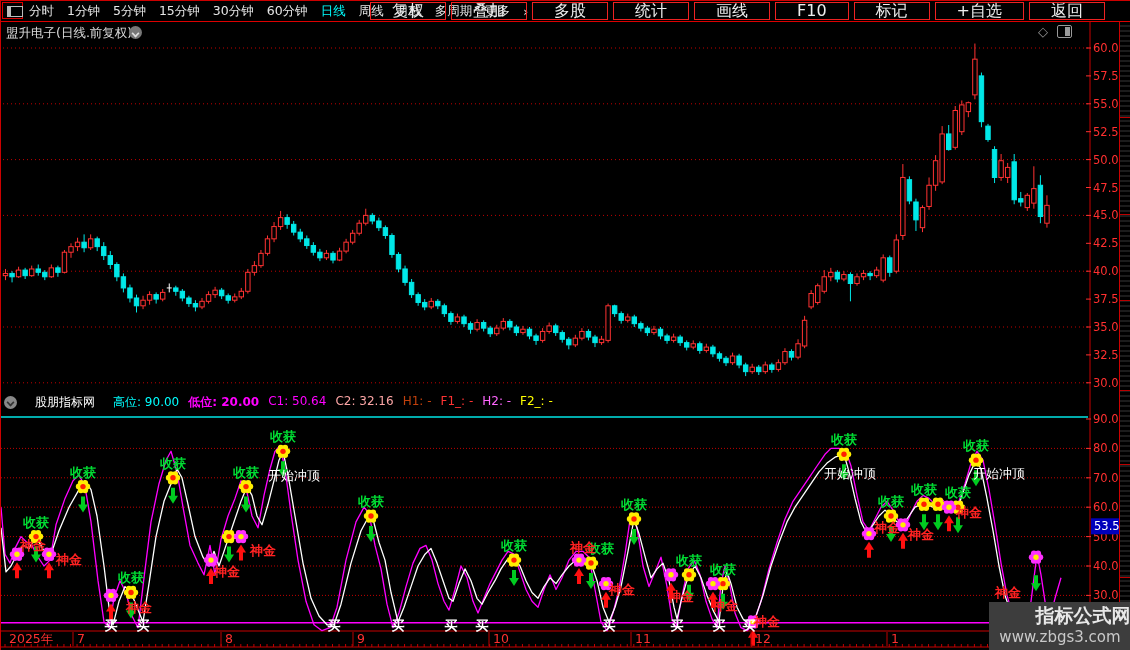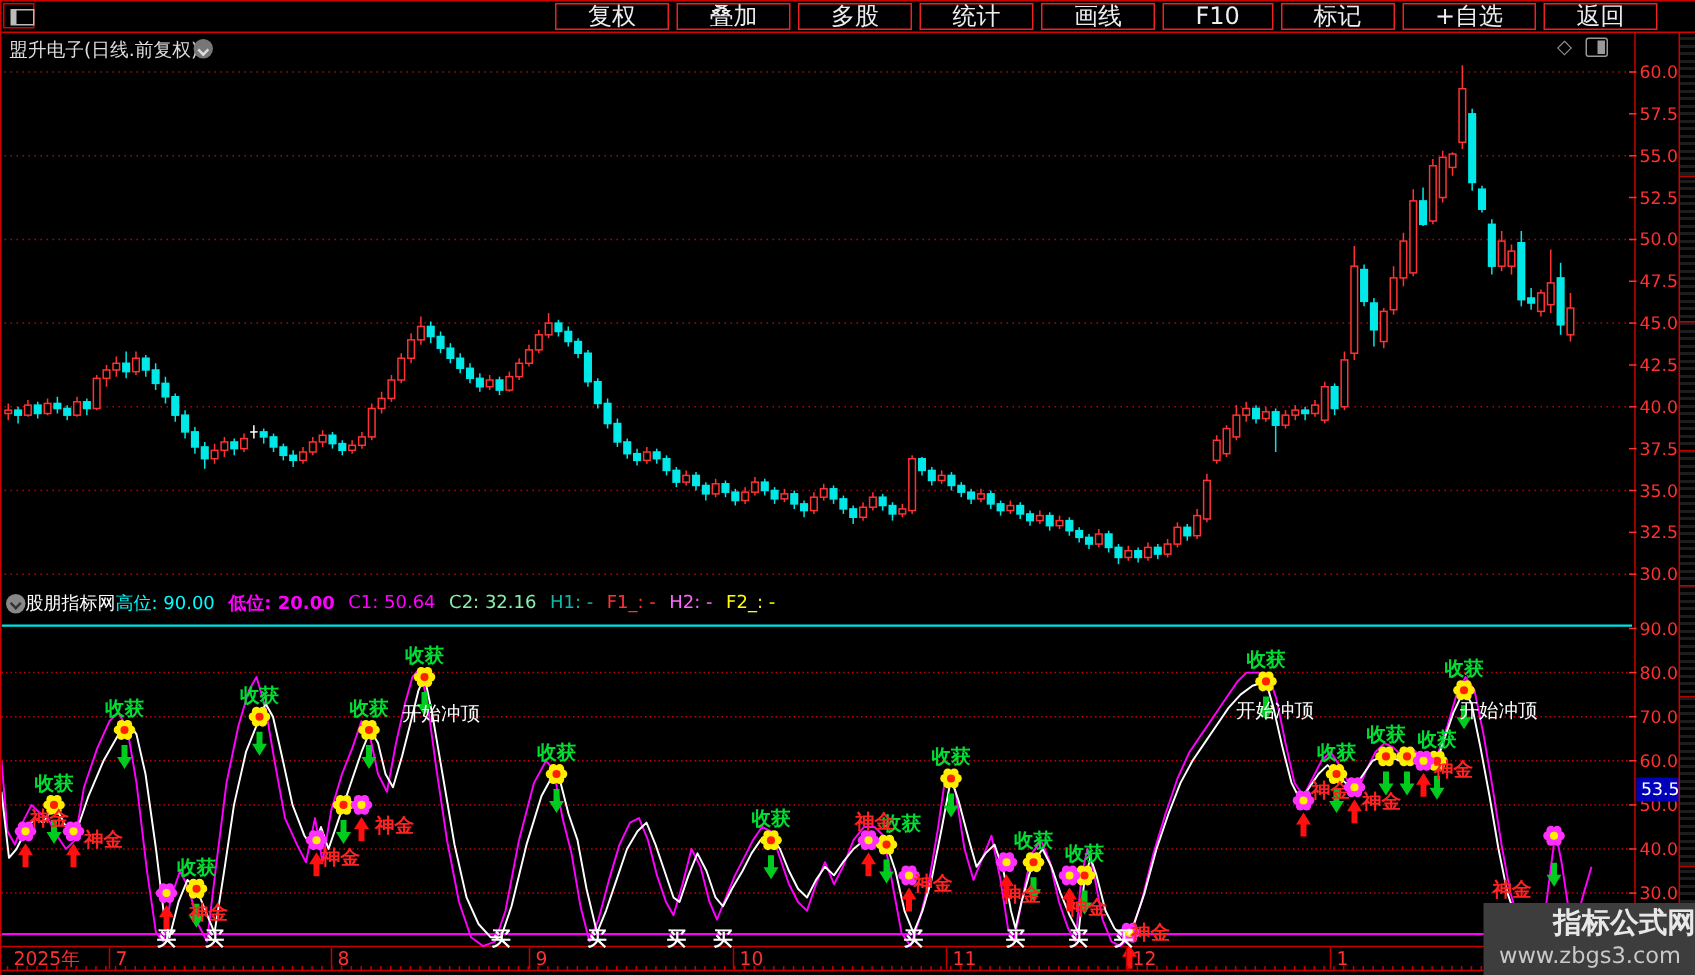--- a/index.html
+++ b/index.html
@@ -17,21 +17,21 @@
   .right-buttons .rb{border:1px solid #e22;color:#eee;font-size:16px;line-height:16px;padding:0 21px;white-space:nowrap;}
   
   .titlebar{position:absolute;left:0;top:21px;width:1118px;height:19px;}
   .stock-title{position:absolute;left:5px;top:3px;color:#ddd;font-size:12.5px;}
   .circ-icon{position:absolute;left:128px;top:4px;width:13px;height:13px;border-radius:50%;background:#777;}
   .circ-icon:after{content:"";position:absolute;left:3px;top:4px;width:5px;height:5px;border-right:2px solid #ddd;border-bottom:2px solid #ddd;transform:rotate(45deg) scale(.8);}
   .diamond-icon{position:absolute;left:1037px;top:2px;color:#999;font-size:13px;}
   .panel-icon{position:absolute;left:1056px;top:3px;width:15px;height:13px;border:1px solid #999;border-radius:2px;box-sizing:border-box;}
   .panel-icon:after{content:"";position:absolute;right:1px;top:1px;width:5px;height:9px;background:#999;}
   
-  .ind-header{position:absolute;left:0;top:393px;width:1085px;height:17px;display:flex;align-items:center;gap:0;font-size:12px;white-space:nowrap;text-align:right;}
+  .ind-header{position:absolute;left:0;top:393px;width:1085px;height:17px;display:flex;align-items:center;gap:18px;font-size:12px;white-space:nowrap;text-align:right;}
   .ind-icon{width:13px;height:13px;border-radius:50%;background:#888;position:relative;margin-left:3px;flex:0 0 auto;}
   .ind-icon:after{content:"";position:absolute;left:3px;top:3px;width:5px;height:5px;border-right:2px solid #333;border-bottom:2px solid #333;transform:rotate(45deg) scale(.8);}
   .ind-name{color:#fff;}
   
   .sidebar{position:absolute;right:0;top:21px;width:11px;height:629px;border-left:1px solid #c00;box-sizing:border-box;
     background:repeating-linear-gradient(180deg,#000 0 3px,#1c1c1c 3px 5px);}
   .sidebar .sep{position:absolute;left:0;width:11px;height:1px;background:#b00;}
   
   .watermark{position:absolute;left:988px;top:601px;width:142px;height:49px;background:#3d3d3d;
      text-align:center;z-index:5;}
@@ -39,20 +39,34 @@
   .wm2{color:#c9c9c9;font-size:15px;line-height:18px;}
   svg{position:absolute;left:0;top:0;}
 </style>
 </head>
 <body>
 
 <div class="app">
 
   <div class="menubar">
     <div class="winicon"></div>
+    <div class="menu-items" id="menu-items">
+        <span class="mi">分时</span>
+        <span class="mi">1分钟</span>
+        <span class="mi">5分钟</span>
+        <span class="mi">15分钟</span>
+        <span class="mi">30分钟</span>
+        <span class="mi">60分钟</span>
+        <span class="mi active">日线</span>
+        <span class="mi">周线</span>
+        <span class="mi">月线</span>
+        <span class="mi">多周期</span>
+        <span class="mi">更多</span>
+        <span class="mi">›</span>
+      </div>
     <div class="right-buttons" id="right-buttons">
         <span class="rb">复权</span>
         <span class="rb">叠加</span>
         <span class="rb">多股</span>
         <span class="rb">统计</span>
         <span class="rb">画线</span>
         <span class="rb">F10</span>
         <span class="rb">标记</span>
         <span class="rb">+自选</span>
         <span class="rb">返回</span>
@@ -940,22 +954,22 @@
       <line x1="1084.7499999999966" y1="643" x2="1084.7499999999966" y2="646" stroke="#c00000" stroke-width="1"></line>
     </svg>
 
   <div class="ind-header">
     <span class="ind-icon"></span>
     <span class="ind-name">股朋指标网</span>
     <span id="ind-params" style="display:flex;gap:9px;">
         <span style="color: rgb(0, 255, 255);">高位: 90.00</span>
         <span style="color: rgb(255, 0, 255); font-weight: bold;">低位: 20.00</span>
         <span style="color: rgb(255, 0, 255);">C1: 50.64</span>
-        <span style="color: #86efac;">C2: 32.16</span>
-        <span style="color: #14b8a6;">H1: -</span>
+        <span style="color: #fca5a5;">C2: 32.16</span>
+        <span style="color: #c2410c;">H1: -</span>
         <span style="color: rgb(255, 51, 51);">F1_: -</span>
         <span style="color: rgb(255, 102, 255);">H2: -</span>
         <span style="color: rgb(255, 255, 0);">F2_: -</span>
       </span>
   </div>
 
   <div class="sidebar">
     <span class="sep" style="top:95px"></span>
       <span class="sep" style="top:192px"></span>
     <span class="sep" style="top:278px"></span>

